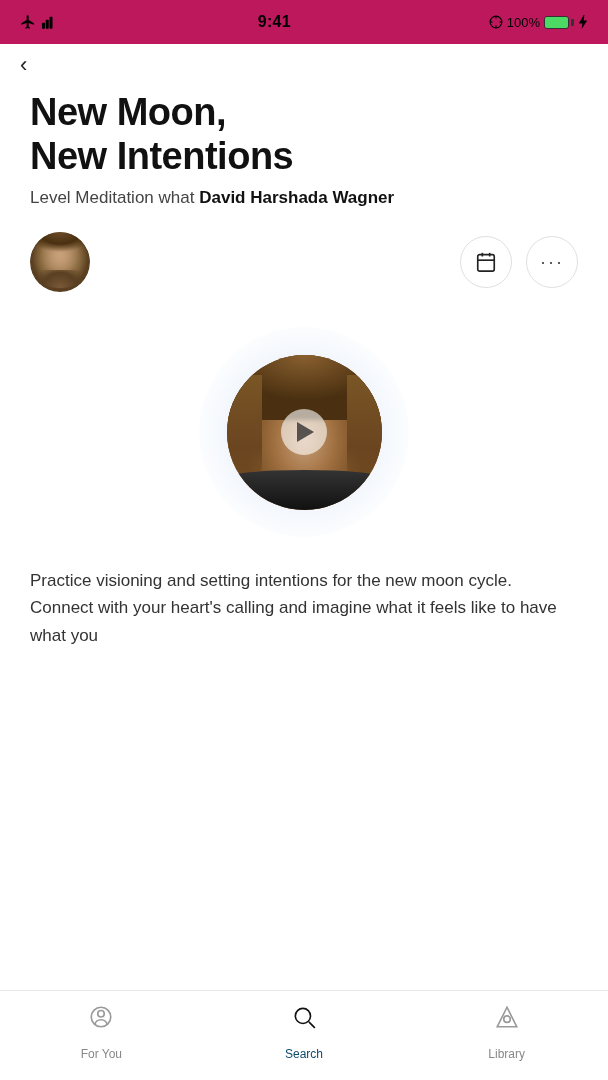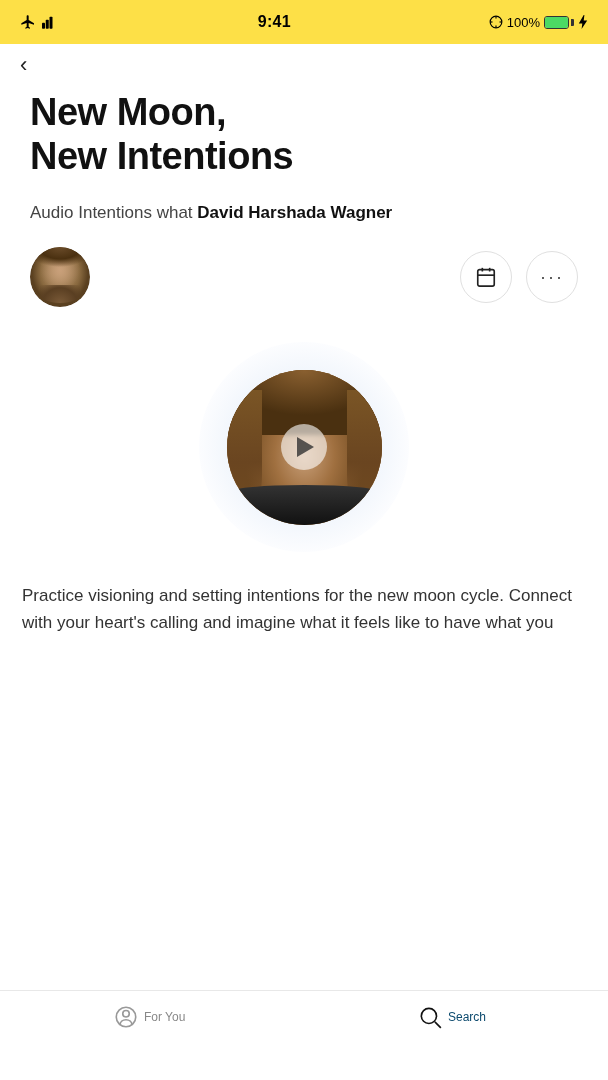--- a/index.html
+++ b/index.html
@@ -14,21 +14,21 @@
       position: relative;
     }
 
     
     .status-bar {
       height: 44px;
       display: flex;
       align-items: center;
       justify-content: space-between;
       padding: 0 20px;
-      background: #fde047;
+      background: #be185d;
     }
     .status-left {
       display: flex;
       align-items: center;
       gap: 6px;
       font-size: 14px;
       font-weight: 600;
     }
     .status-center {
       font-size: 16px;
@@ -84,21 +84,21 @@
     
     .content {
       padding: 10px 30px 0 30px;
     }
 
     .title {
       font-size: 38px;
       font-weight: 700;
       line-height: 1.15;
       color: #111;
-      margin-bottom: 23px;
+      margin-bottom: 8px;
       letter-spacing: -0.5px;
     }
 
     .subtitle {
       font-size: 17px;
       color: #444;
       margin-bottom: 5px;
       line-height: 1.4;
     }
     .subtitle strong {
@@ -273,21 +273,21 @@
       width: 0;
       height: 0;
       border-top: 10px solid transparent;
       border-bottom: 10px solid transparent;
       border-left: 17px solid rgba(50,50,50,0.8);
       margin-left: 3px;
     }
 
     
     .description {
-      padding: 0 22px;
+      padding: 0 30px;
       font-size: 17px;
       color: #333;
       line-height: 1.6;
     }
 
     
     .bottom-nav {
       position: absolute;
       bottom: 0;
       left: 0;
@@ -295,23 +295,23 @@
       height: 90px;
       background: #fff;
       border-top: 1px solid #e8e8e8;
       display: flex;
       align-items: flex-start;
       justify-content: space-around;
       padding-top: 12px;
     }
     .nav-item {
       display: flex;
-      flex-direction: row;
-      align-items: center;
-      gap: 4px;
+      flex-direction: column;
+      align-items: center;
+      gap: 16px;
       cursor: pointer;
       min-width: 80px;
     }
     .nav-icon {
       width: 28px;
       height: 28px;
       display: flex;
       align-items: center;
       justify-content: center;
     }
@@ -380,21 +380,21 @@
 <div class="back-btn">
   <span class="back-chevron">‹</span>
 </div>
 
 
 <div class="content">
   <h1 class="title">
     New Moon,<br>New Intentions
   </h1>
   <p class="subtitle">
-    <span>Audio Intentions</span>
+    <span>Level Meditation</span>
     <span>what</span>
     <strong>David Harshada Wagner</strong>
   </p>
 
   <div class="actions-row">
     <div class="avatar-circle">
       <div class="avatar-face">
         
       </div>
     </div>
@@ -448,15 +448,24 @@
   </div>
   <div class="nav-item">
     <div class="nav-icon active">
       <svg viewBox="0 0 24 24" stroke="#111" stroke-width="2" fill="none">
         <circle cx="11" cy="11" r="7"></circle>
         <line x1="16.5" y1="16.5" x2="22" y2="22"></line>
       </svg>
     </div>
     <span class="nav-label active">Search</span>
   </div>
+  <div class="nav-item">
+    <div class="nav-icon">
+      <svg viewBox="0 0 24 24" stroke="#aaa" stroke-width="1.5" fill="none">
+        <polygon points="12,3 3,21 21,21"></polygon>
+        <circle cx="12" cy="14" r="3"></circle>
+      </svg>
+    </div>
+    <span class="nav-label">Library</span>
+  </div>
 </nav>
 
 
 
 </body></html>

